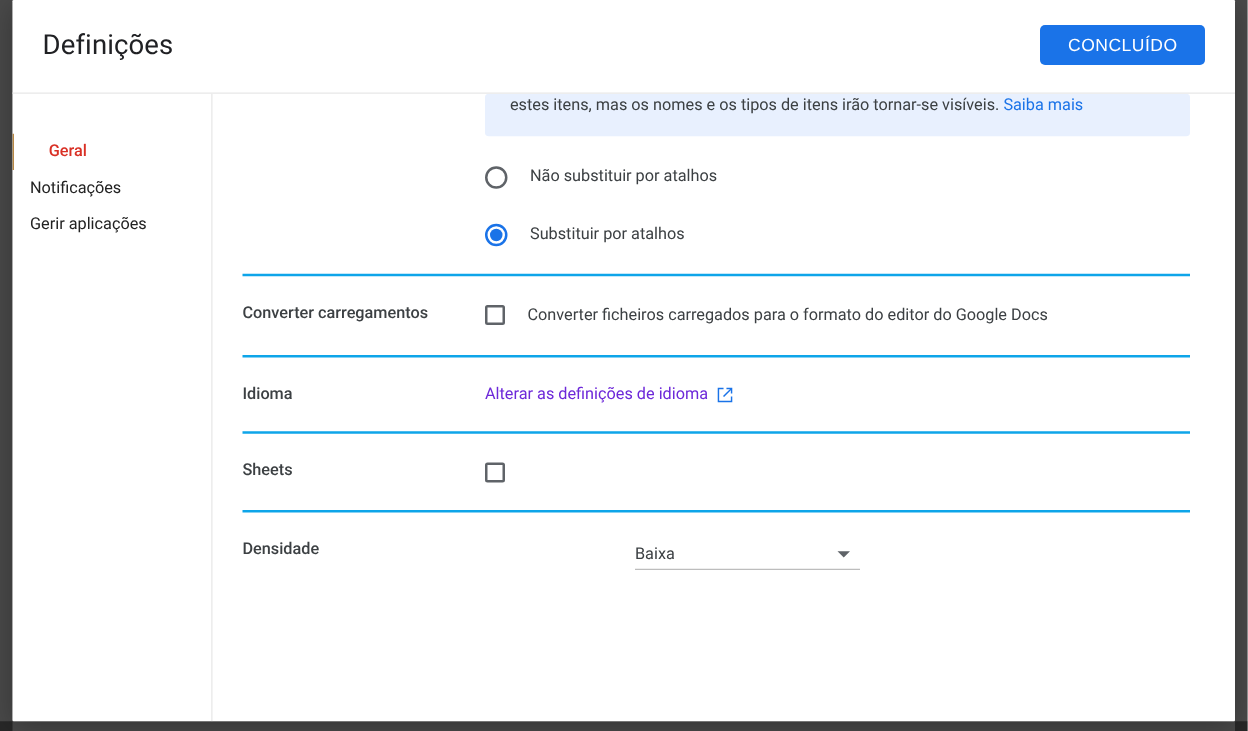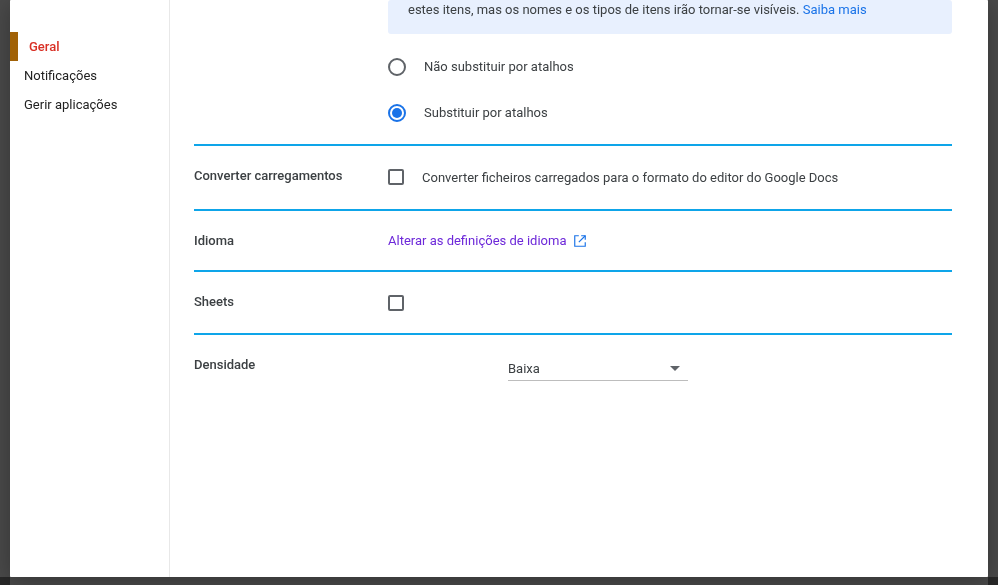--- a/index.html
+++ b/index.html
@@ -79,22 +79,22 @@
     }
     .side-item {
       padding: 7px 0 7px 14px;
       font-size: 13px;
       color: #222;
       cursor: pointer;
     }
     .side-item.selected {
       color: #d93025;
       font-weight: 500;
-      border-left: 8px solid #a16207;
-      padding-left: 11px;
+      border-left: 1px solid #a16207;
+      padding-left: 28px;
     }
     .content {
       flex: 1;
       overflow-y: auto;
       padding: 0 36px 0 24px;
       position: relative;
     }
     .content::-webkit-scrollbar { width: 10px; }
     .content::-webkit-scrollbar-thumb { background: #ccc; border-radius: 5px; }
     .section {
@@ -209,20 +209,24 @@
   </style>
 </head>
 <body>
 
 <div class="backdrop-left"></div>
 <div class="backdrop-right"></div>
 <div class="backdrop-bottom"></div>
 
 <div class="dialog">
 
+  <div class="dialog-header">
+    <div class="dialog-title">Definições</div>
+    <button class="done-btn">CONCLUÍDO</button>
+  </div>
 
   <div class="body-row">
     <div class="sidebar">
       <div class="side-item selected">Geral</div>
       <div class="side-item">Notificações</div>
       <div class="side-item">Gerir aplicações</div>
     </div>
 
     <div class="content">
 

